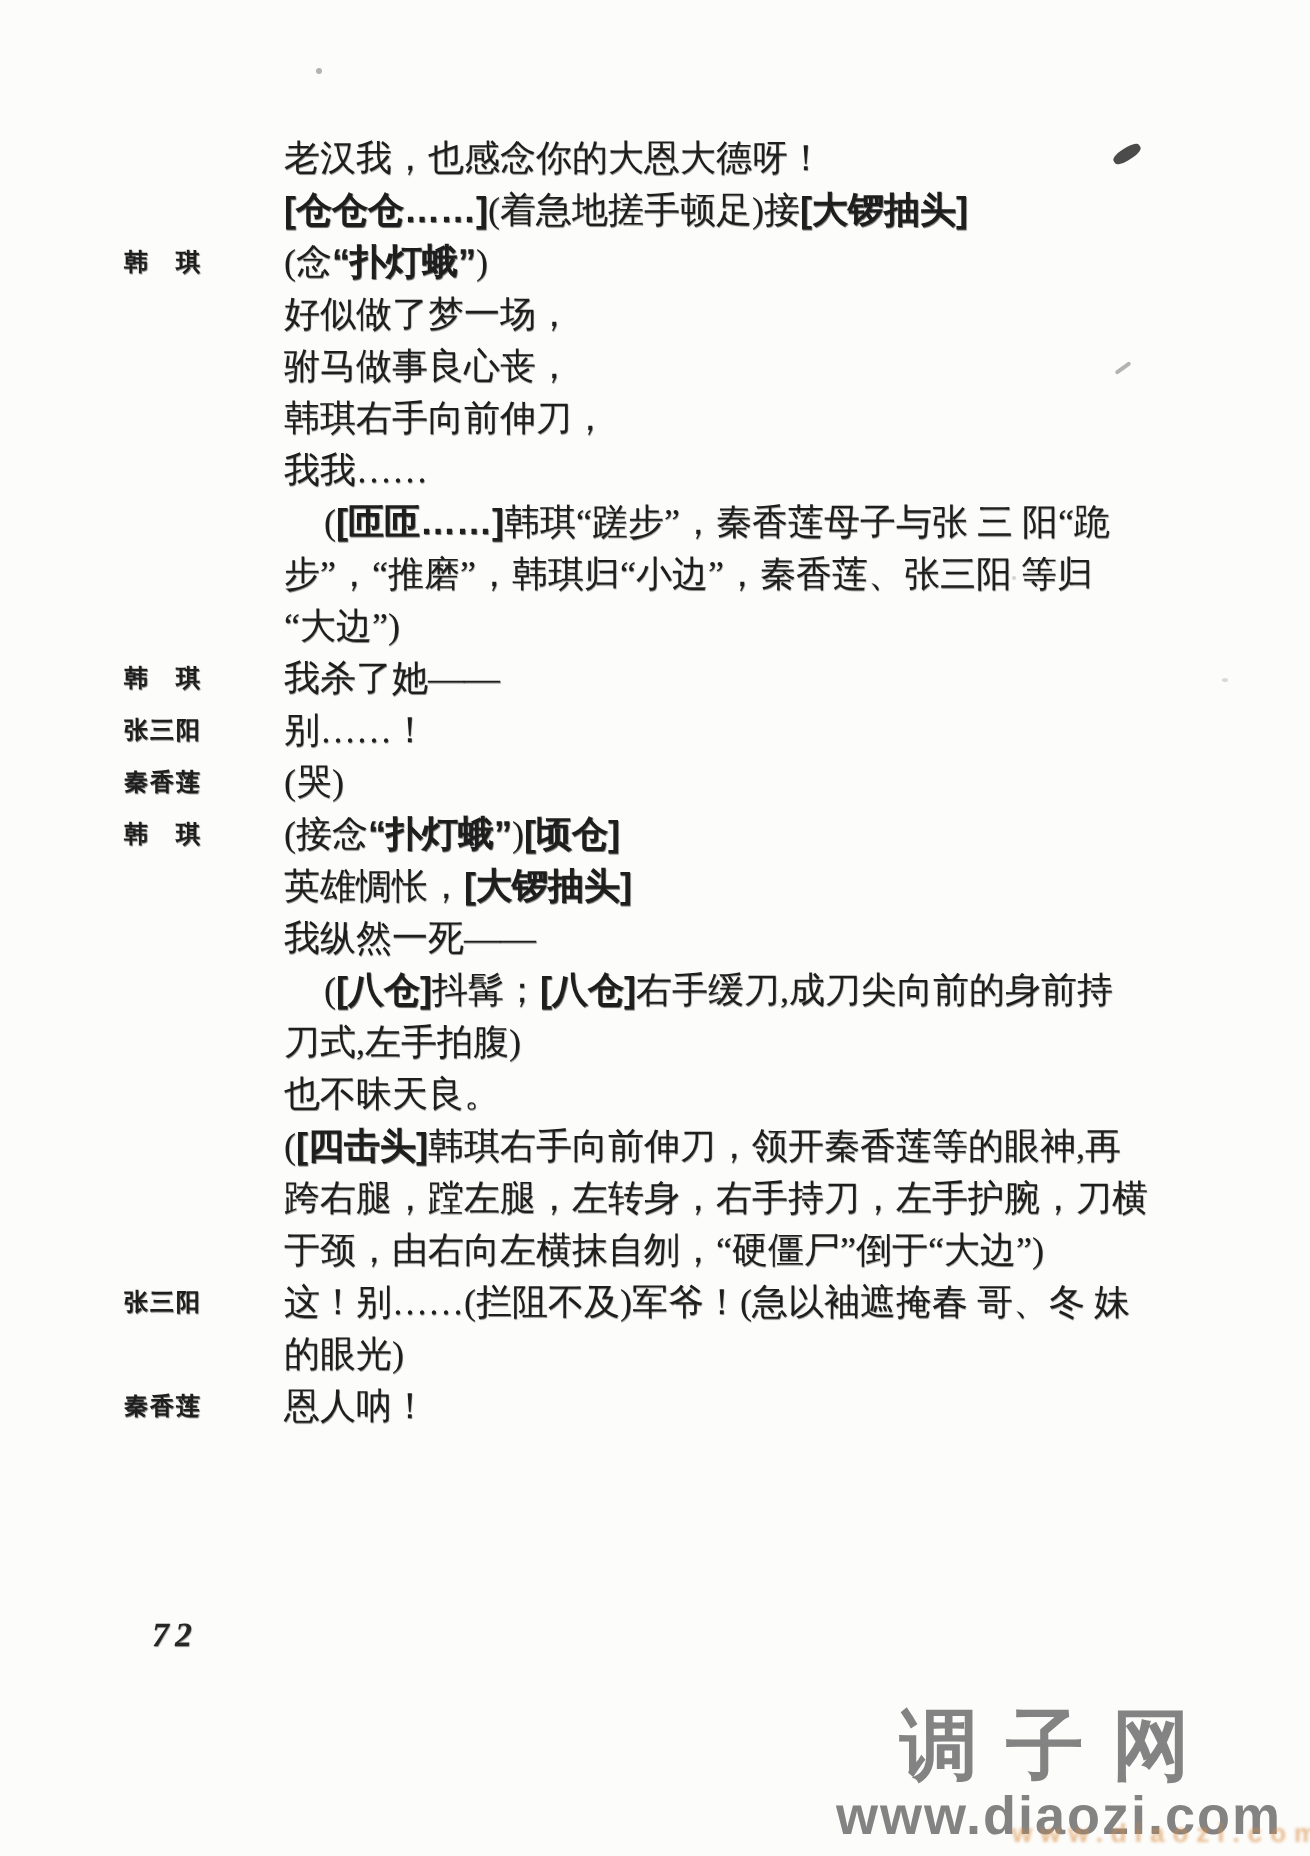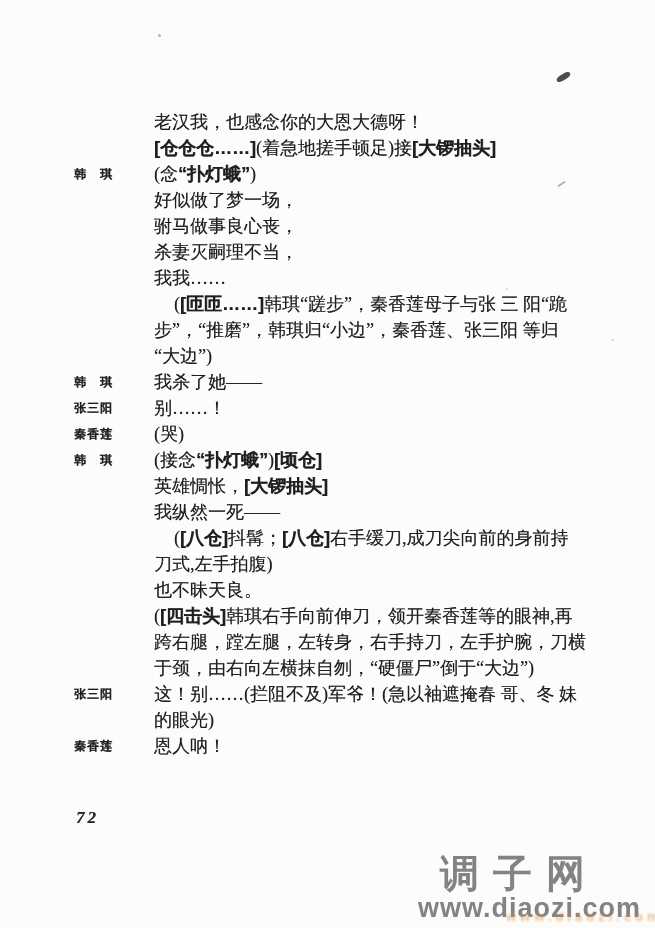--- a/index.html
+++ b/index.html
@@ -2,21 +2,21 @@
 <html><head>
 <meta charset="utf-8">
 <style>
   html,body{margin:0;padding:0;}
   body{
     width:655px;height:928px;position:relative;overflow:hidden;
     background:#fcfcfa;
     font-family:"Liberation Serif","DejaVu Serif",serif;
     color:#1e1e1e;
   }
-  .script{position:absolute;top:66px;left:12px;width:519px;margin-top:43px;}
+  .script{position:absolute;top:66px;left:0;width:519px;}
   .entry{display:flex;align-items:flex-start;}
   .speaker{
     flex:0 0 80px;margin-left:62px;
     font-weight:bold;font-size:12px;line-height:26px;
     white-space:nowrap;letter-spacing:1px;
     text-shadow:0.4px 0.4px 0.4px rgba(10,10,10,0.55);
   }
   .content{flex:1;}
   .line{
     font-size:18px;line-height:26px;white-space:nowrap;
@@ -33,21 +33,21 @@
     font-size:17px;font-style:italic;letter-spacing:3px;
     color:#262626;font-weight:bold;
     text-shadow:0.3px 0.3px 0.5px rgba(20,20,20,0.5);
   }
   .watermark{
     position:absolute;right:14px;bottom:6px;text-align:right;
     font-family:"Liberation Sans","DejaVu Sans",sans-serif;
   }
   .wm-cn{
     font-size:39px;font-weight:bold;letter-spacing:14px;
-    line-height:1;margin-right:42px;margin-bottom:2px;
+    line-height:1;margin-right:32px;margin-bottom:2px;
   }
   .wm-url-wrap{position:relative;display:inline-block;}
   .wm-url{
     font-size:27px;font-weight:bold;letter-spacing:1px;line-height:1;
   }
   .wm-ghost{
     position:absolute;left:88px;top:14px;
     font-size:13px;font-weight:bold;letter-spacing:4px;
     opacity:0.55;filter:blur(0.8px);white-space:nowrap;
   }
@@ -69,21 +69,21 @@
         <div class="line"><span>老汉我，也感念你的大恩大德呀！</span></div>
         <div class="line"><span class="b">[仓仓仓……]</span><span>(着急地搓手顿足)接</span><span class="b">[大锣抽头]</span></div>
       </div>
     </div>
     <div class="entry">
       <div class="speaker">韩　琪</div>
       <div class="content">
         <div class="line"><span>(念</span><span class="b">“扑灯蛾”</span><span>)</span></div>
         <div class="line"><span>好似做了梦一场，</span></div>
         <div class="line"><span>驸马做事良心丧，</span></div>
-        <div class="line"><span>杀妻灭嗣理不当，</span></div>
+        <div class="line"><span>韩琪右手向前伸刀，</span></div>
         <div class="line"><span>我我……</span></div>
         <div class="line ind"><span>(</span><span class="b">[匝匝……]</span><span>韩琪“蹉步”，秦香莲母子与张 三 阳“跪</span></div>
         <div class="line"><span>步”，“推磨”，韩琪归“小边”，秦香莲、张三阳 等归</span></div>
         <div class="line"><span>“大边”)</span></div>
       </div>
     </div>
     <div class="entry">
       <div class="speaker">韩　琪</div>
       <div class="content">
         <div class="line"><span>我杀了她——</span></div>

